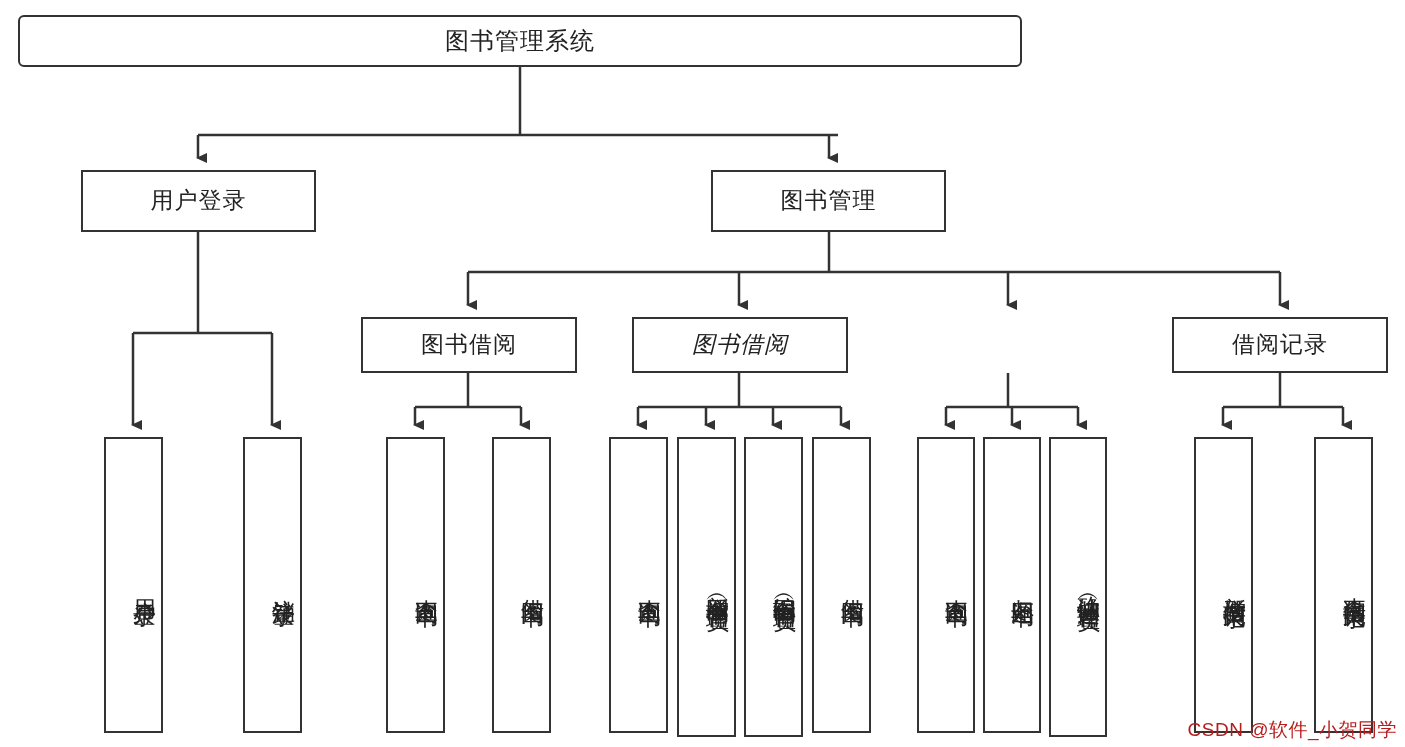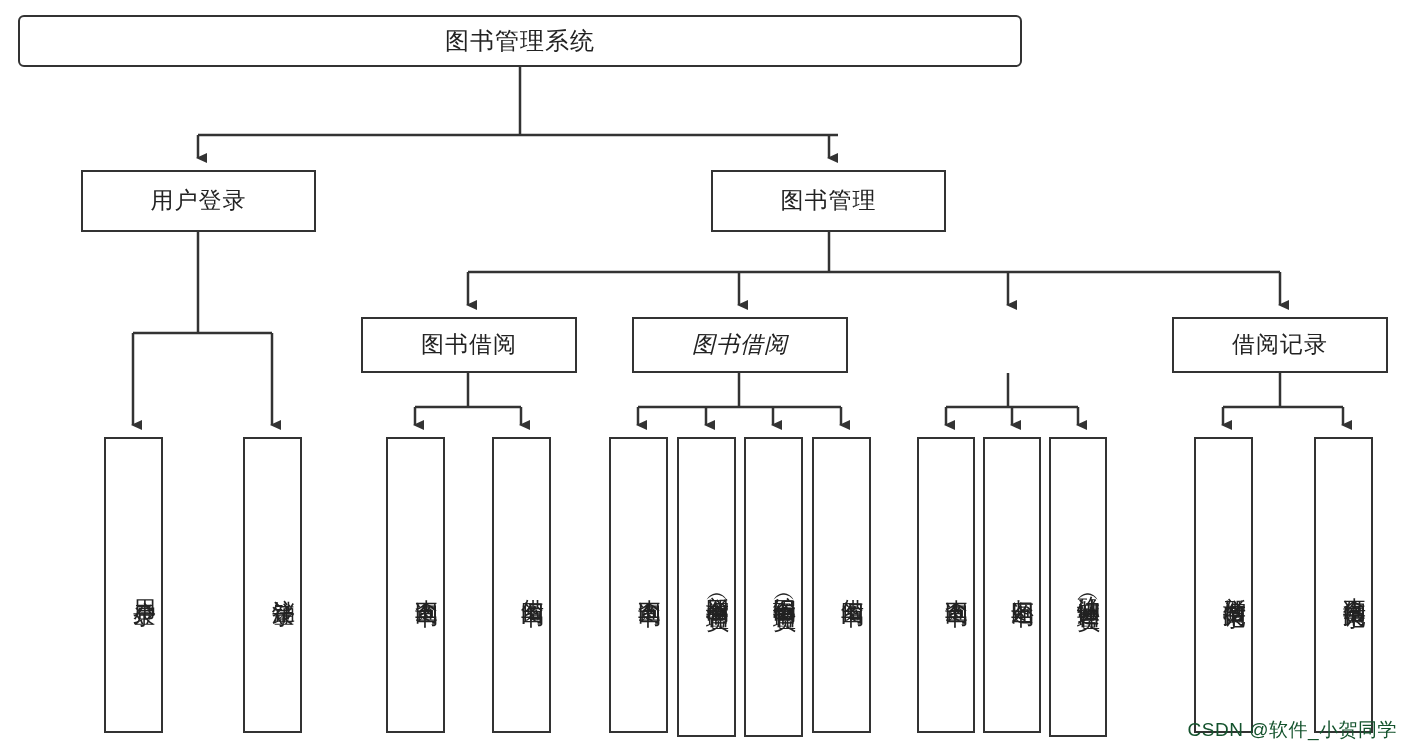--- a/index.html
+++ b/index.html
@@ -51,21 +51,21 @@
     padding-top: 6px;
     padding-bottom: 6px;
     align-items: flex-start;
     justify-content: center;
   }
   .watermark {
     position: absolute;
     right: 8px;
     bottom: 4px;
     font-size: 19px;
-    color: #14532d;
+    color: #b91c1c;
     letter-spacing: 0.5px;
     white-space: nowrap;
   }
 </style>
 </head>
 <body>
 
 <div id="canvas">
 
   <svg class="wires" viewBox="0 0 1405 747">

